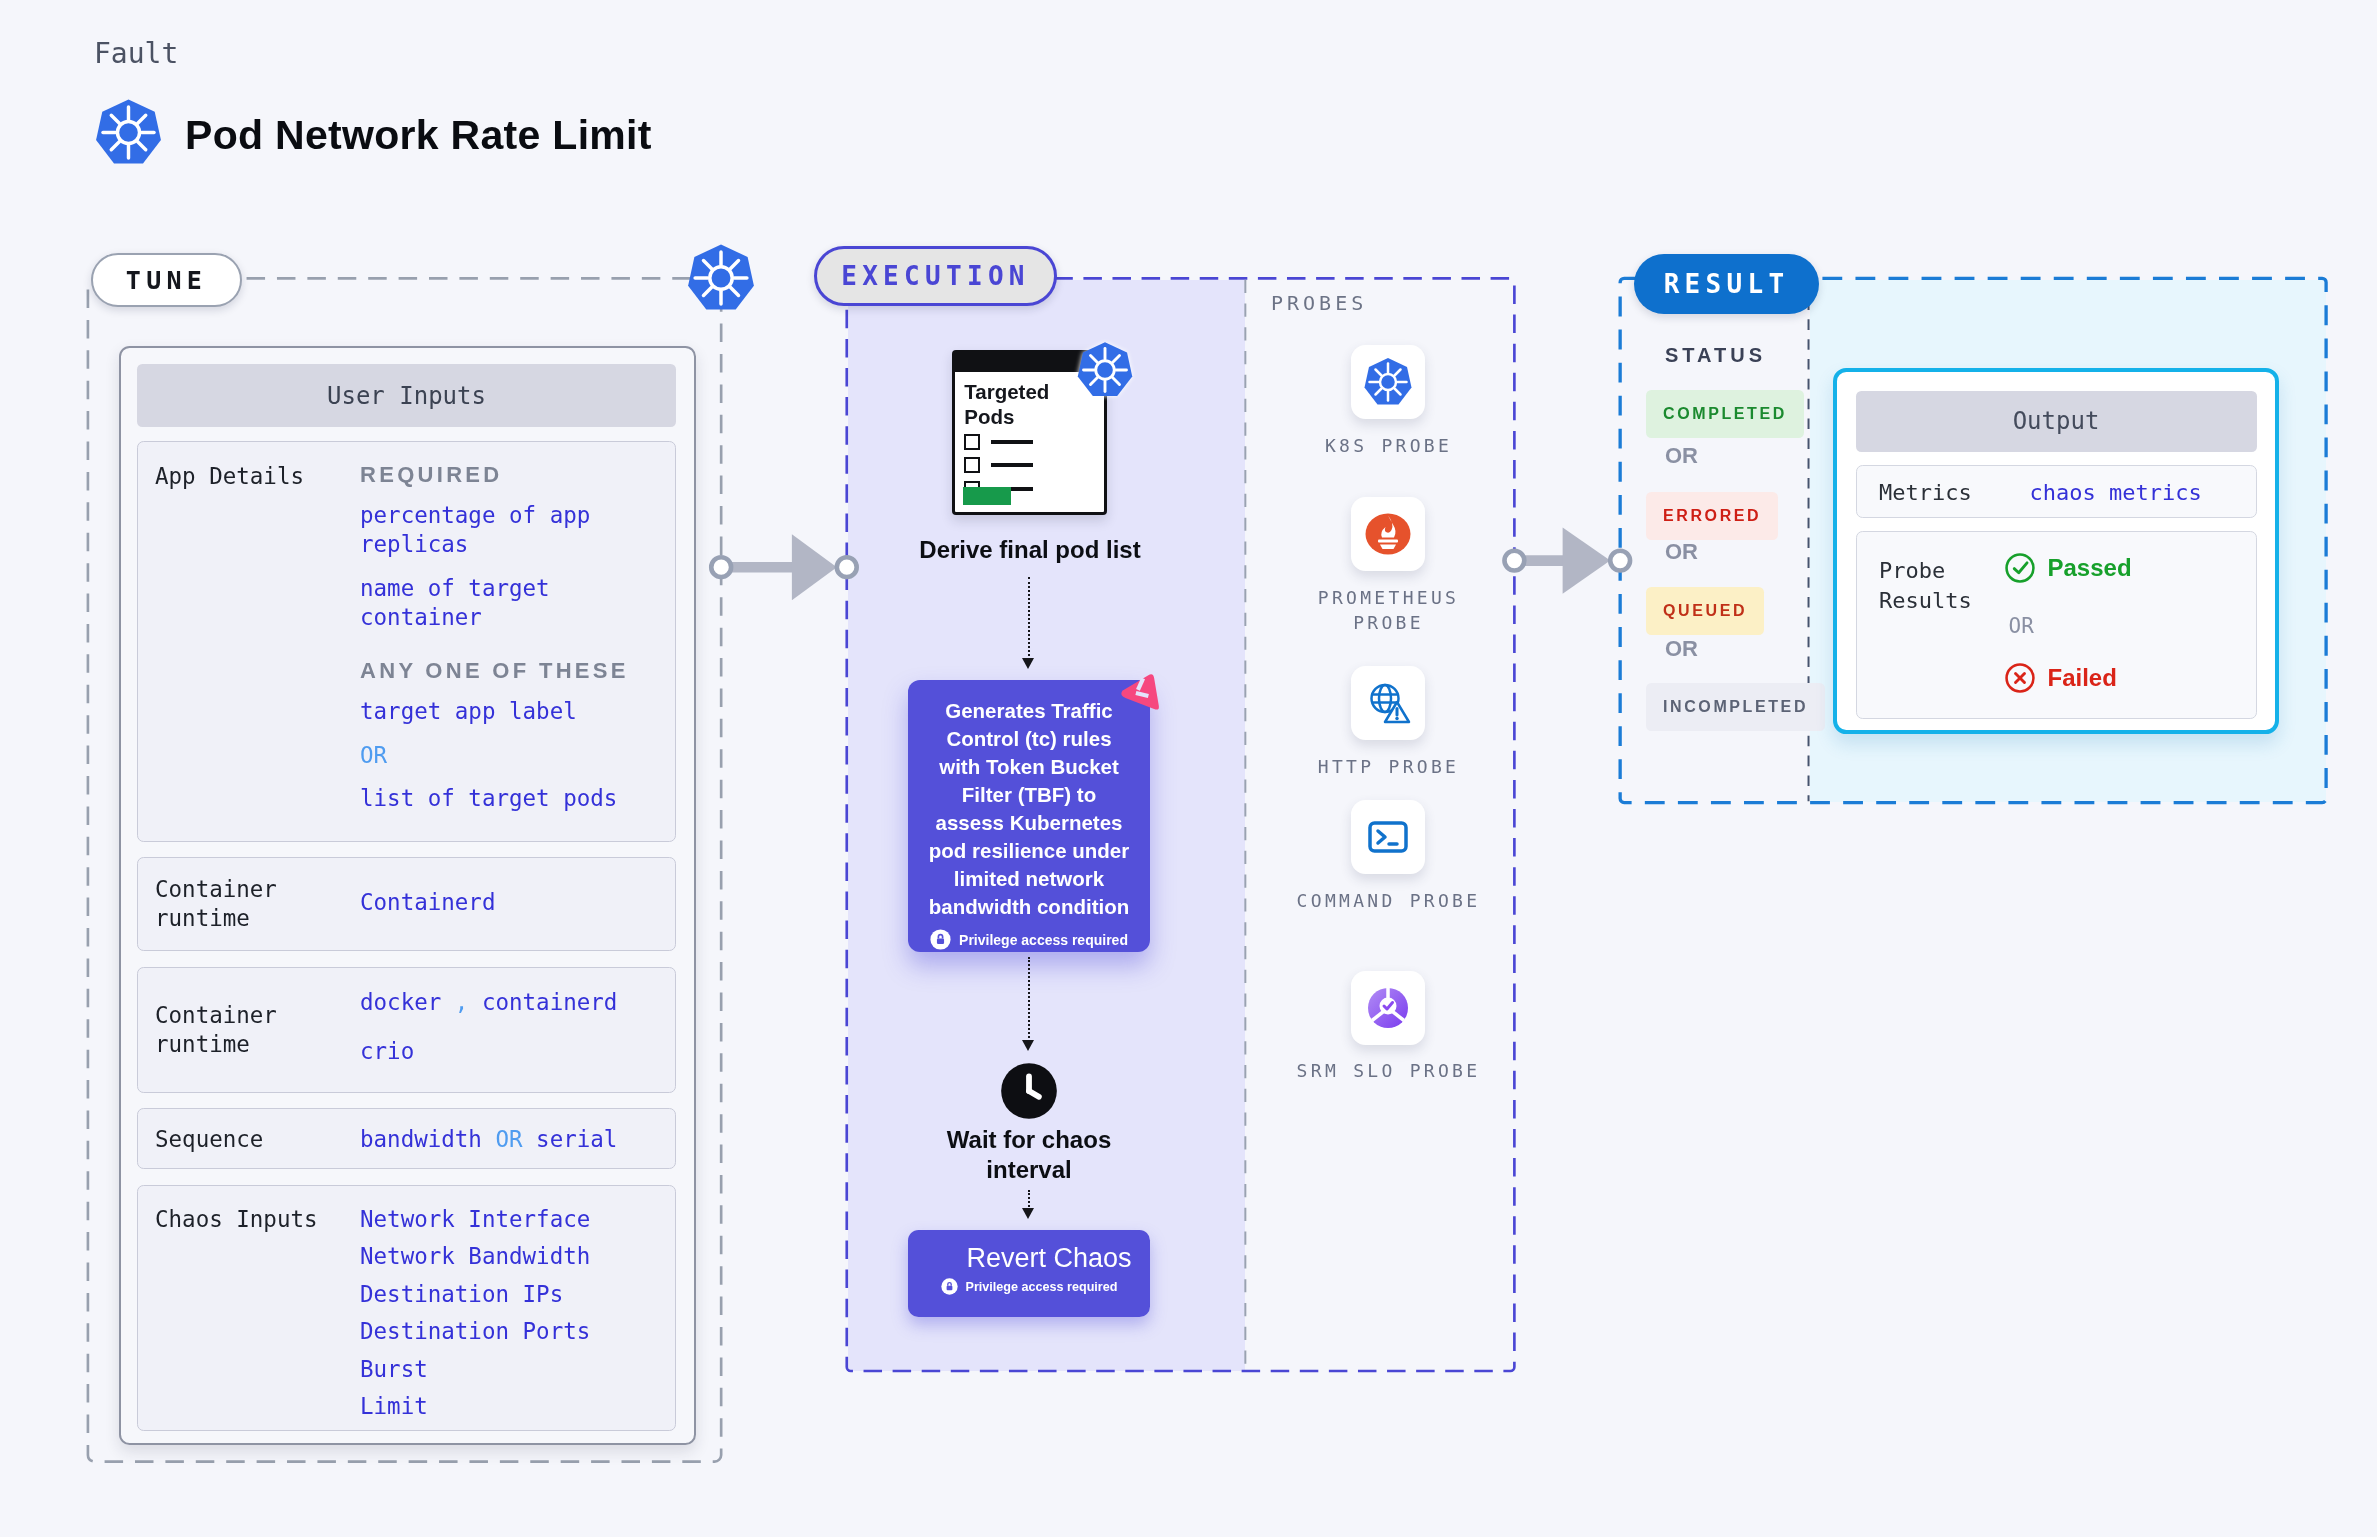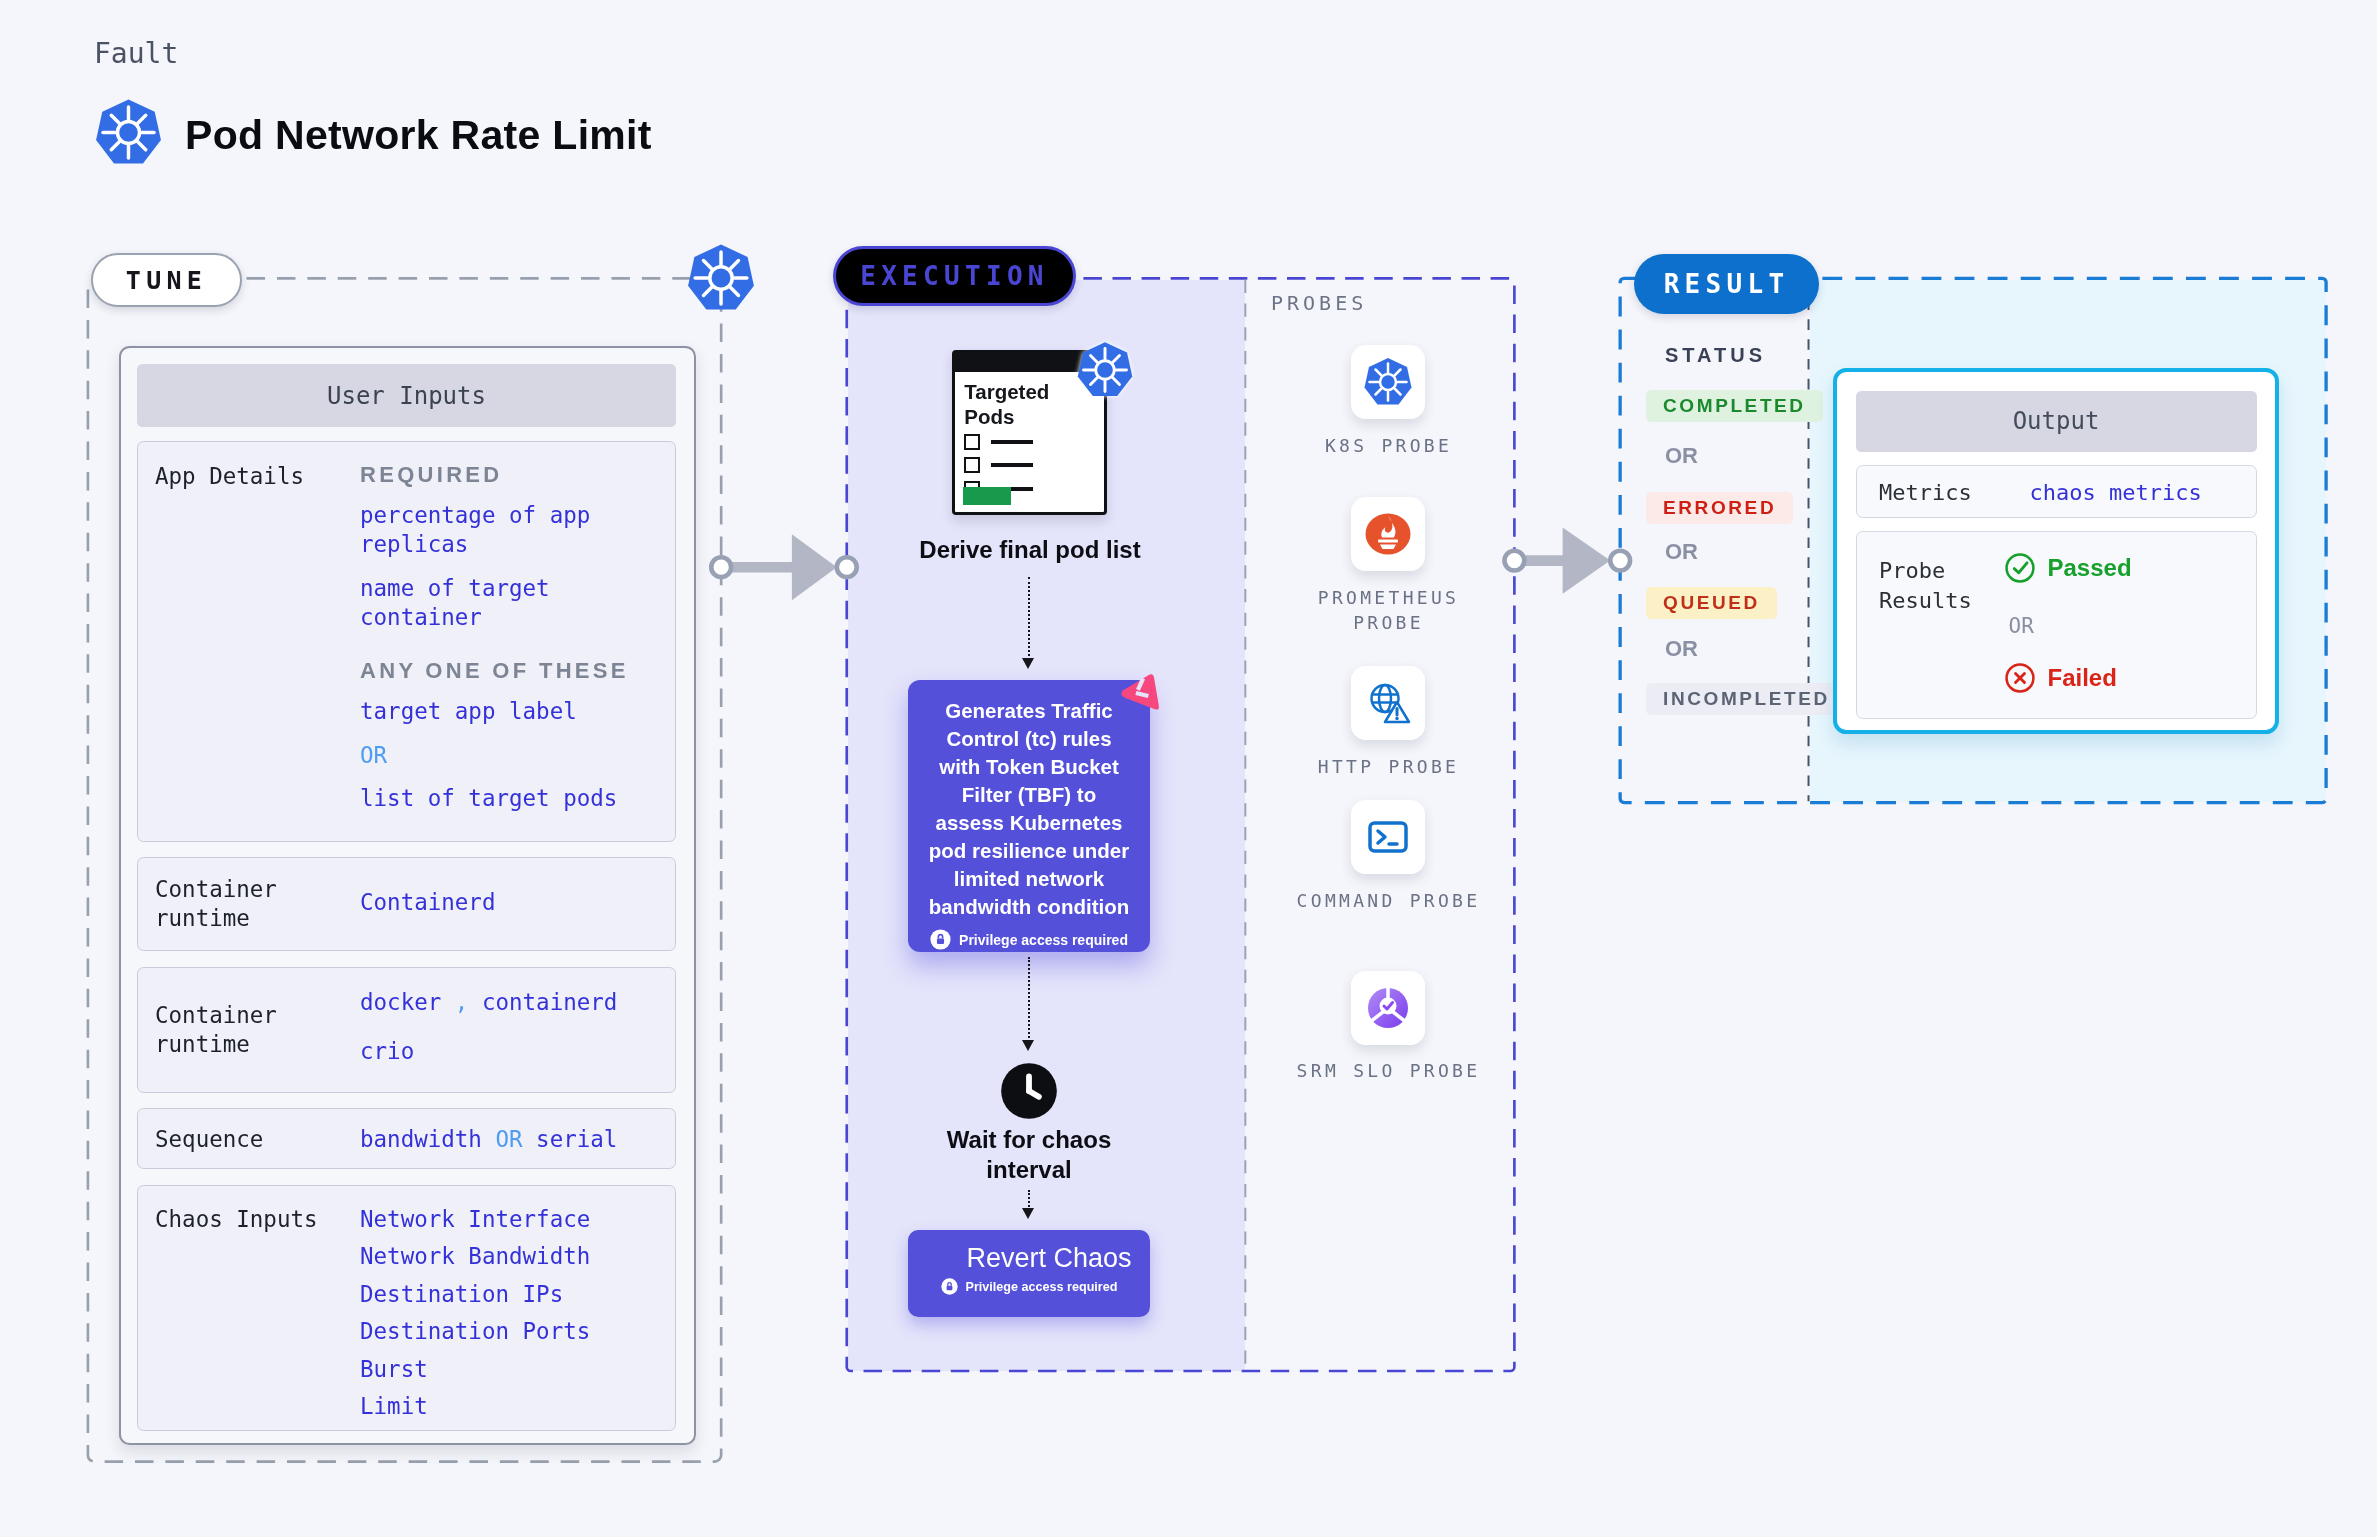--- a/index.html
+++ b/index.html
@@ -19,21 +19,21 @@
   #lines-svg { left:0; top:0; z-index:1; pointer-events:none; }
   .content { z-index:2; }
   .pill-layer { z-index:3; }
 
   #exec-fill   { left:848px; top:280px; width:397px; height:1091px; background:#e4e4fb; }
   #result-fill { left:1810px; top:280px; width:516px; height:522px; background:#e7f6fd; }
 
   
   .pill { display:flex; align-items:center; justify-content:center; border-radius:32px; font-weight:700; letter-spacing:5.3px; box-shadow:0 3.3px 8px rgba(20,25,60,.15); }
   #tune-pill   { left:91px;  top:253px; width:151px; height:54px; background:#ffffff; border:2.6px solid #9aa2b1; color:#15171d; font-size:25px; }
-  #exec-pill   { left:833px; top:246px; width:243px; height:60px; background:#000000; border:3.3px solid #4a46d4; color:#4a46d4; font-size:26px; }
+  #exec-pill   { left:814px; top:246px; width:243px; height:60px; background:#e5e5e5; border:3.3px solid #4a46d4; color:#4a46d4; font-size:26px; }
   #result-pill { left:1634px; top:254px; width:185px; height:60px; background:#0e70cd; color:#ffffff; font-size:26px; }
   #tune-corner-k8s { left:686px; top:243px; width:70px; height:70px; }
 
   
   #user-inputs-card { left:119px; top:346px; width:577px; height:1099px; background:#f6f7fb; border:2.6px solid #8e93a3; border-radius:10.6px; box-shadow:0 6.6px 14.5px rgba(30,35,60,.12); }
   #user-inputs-header { left:16px; top:16px; width:539px; height:63px; background:#d6d7e2; border-radius:5.3px; display:flex; align-items:center; justify-content:center; font-size:24px; color:#3b4252; }
   .tune-row { left:16px; width:539px; background:#f0f1f8; border:1.3px solid #c9cbd9; border-radius:6.6px; position:absolute; }
   #row-app-details { top:93px;  height:401px; }
   #row-runtime-1   { top:509px;  height:94px; }
   #row-runtime-2   { top:619px;  height:126px; }
@@ -85,21 +85,21 @@
   .probe-card svg { width:50px; height:50px; }
   .probe-label { position:absolute; left:1296px; width:185px; text-align:center; font-size:18px; letter-spacing:3.3px; color:#6b7286; line-height:24.5px; font-family:"DejaVu Sans Mono", monospace; }
   #probe-card-k8s  { top:345px; }  #probe-label-k8s  { top:434px; }
   #probe-card-prom { top:497px; }  #probe-label-prom { top:586px; }
   #probe-card-http { top:666px; } #probe-label-http { top:755px; }
   #probe-card-cmd  { top:800px; } #probe-label-cmd  { top:889px; }
   #probe-card-srm  { top:971px; } #probe-label-srm  { top:1059px; }
 
   
   #status-caption { left:1665px; top:344px; font-size:20px; font-weight:800; letter-spacing:4px; color:#3a4156; }
-  .badge { position:absolute; left:1646px; height:32px; display:inline-flex; align-items:center; padding:0 17px; border-radius:5.3px; font-size:19px; font-weight:800; letter-spacing:2.6px; }
+  .badge { position:absolute; left:1646px; height:48px; display:inline-flex; align-items:center; padding:0 17px; border-radius:5.3px; font-size:16px; font-weight:800; letter-spacing:2.6px; }
   #badge-completed   { top:390px;  background:#def2df; color:#1b8a2f; }
   #badge-errored     { top:492px;  background:#fceae8; color:#ce1f15; }
   #badge-queued      { top:587px;  background:#fcf0c6; color:#c03018; }
   #badge-incompleted { top:683px; background:#ecedf4; color:#5c6375; }
   .or-status { position:absolute; left:1665px; font-size:22px; font-weight:600; color:#8a90a3; }
   #or-1 { top:443px; } #or-2 { top:539px; } #or-3 { top:636px; }
 
   #output-card { left:1833px; top:368px; width:446px; height:366px; background:#ffffff; border:4px solid #14b1e9; border-radius:13.2px; box-shadow:0 9.3px 18.5px rgba(20,120,180,.16); }
   #output-header { position:absolute; left:18.5px; top:18.5px; width:401px; height:61px; background:#d6d7e2; border-radius:5.3px; display:flex; align-items:center; justify-content:center; font-size:24px; color:#444b5c; }
   .out-row { position:absolute; left:18.5px; width:401px; background:#f8f9fc; border:1.3px solid #d4d7e1; border-radius:6.6px; }

